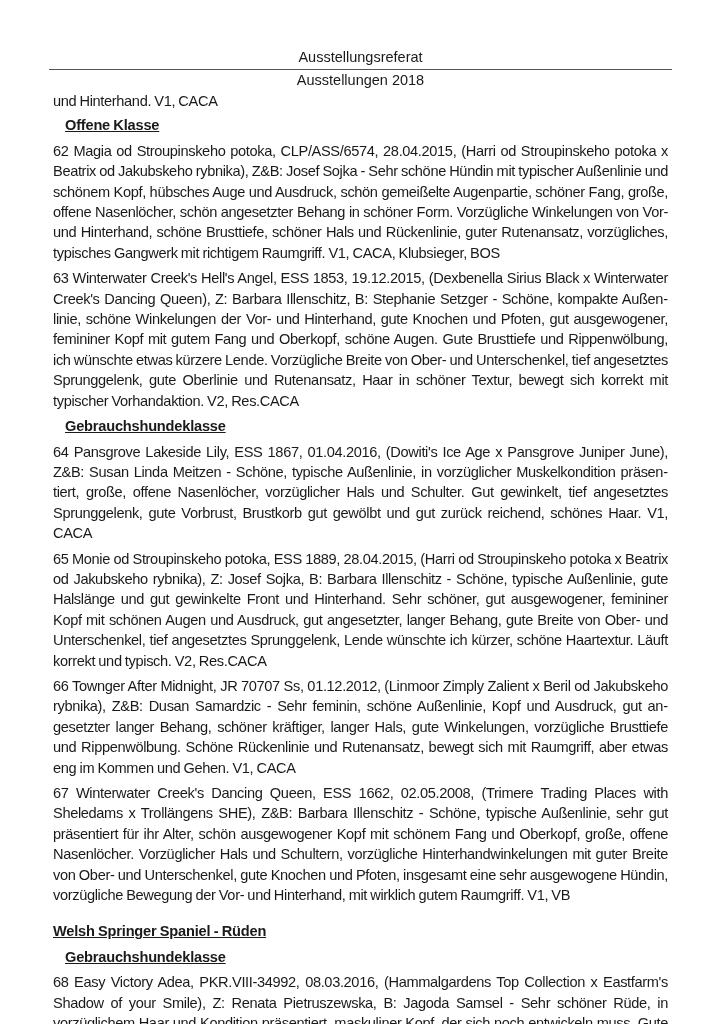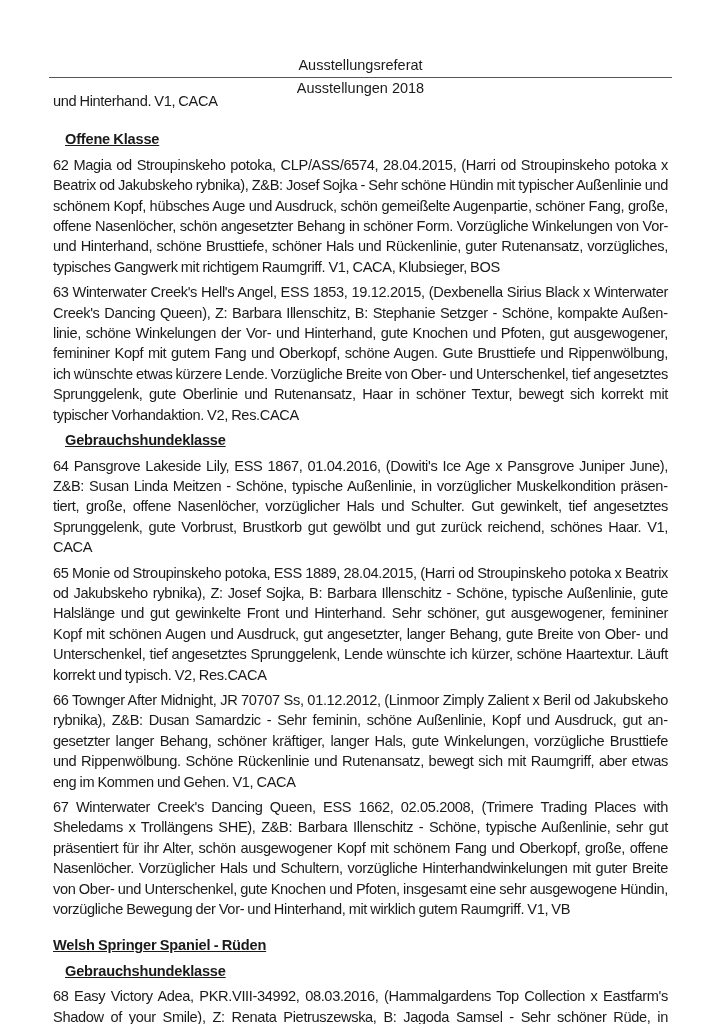--- a/index.html
+++ b/index.html
@@ -11,21 +11,21 @@
       width: 722px;
       height: 1024px;
       position: relative;
       overflow: hidden;
       font-family: "Liberation Sans", sans-serif;
       color: #1a1a1a;
     }
     .page-header {
       position: absolute;
       left: 49px;
-      top: 56px;
+      top: 48px;
       width: 623px;
       text-align: center;
       font-size: 14.5px;
       line-height: 19px;
     }
     .header-title {
       display: block;
       padding-bottom: 2px;
       border-bottom: 1.5px solid #555;
     }
@@ -43,21 +43,21 @@
       line-height: 20.4px;
       letter-spacing: -0.35px;
       word-spacing: -0.5px;
     }
     .content p {
       margin: 0 0 5px 0;
       text-align: justify;
       hyphens: manual;
     }
     .content p.cont {
-      margin-bottom: 18px;
+      margin-bottom: 4px;
     }
     .section-heading {
       font-weight: bold;
       margin: 0 0 5px 12px;
       letter-spacing: -0.2px;
       text-decoration: underline;
     }
     .breed-heading {
       font-weight: bold;
       text-decoration: underline;

